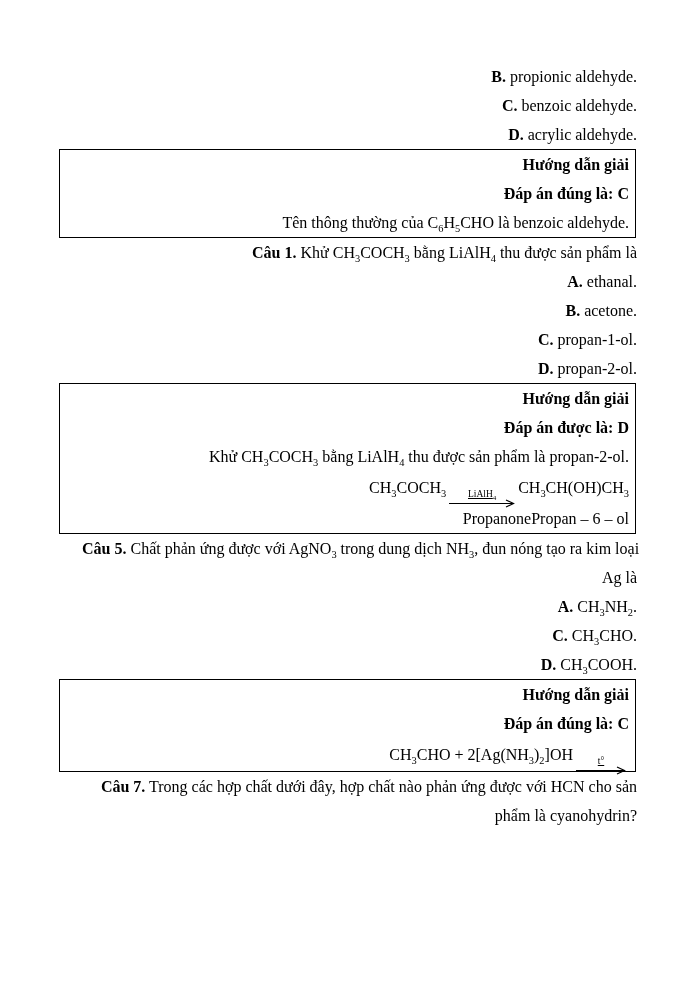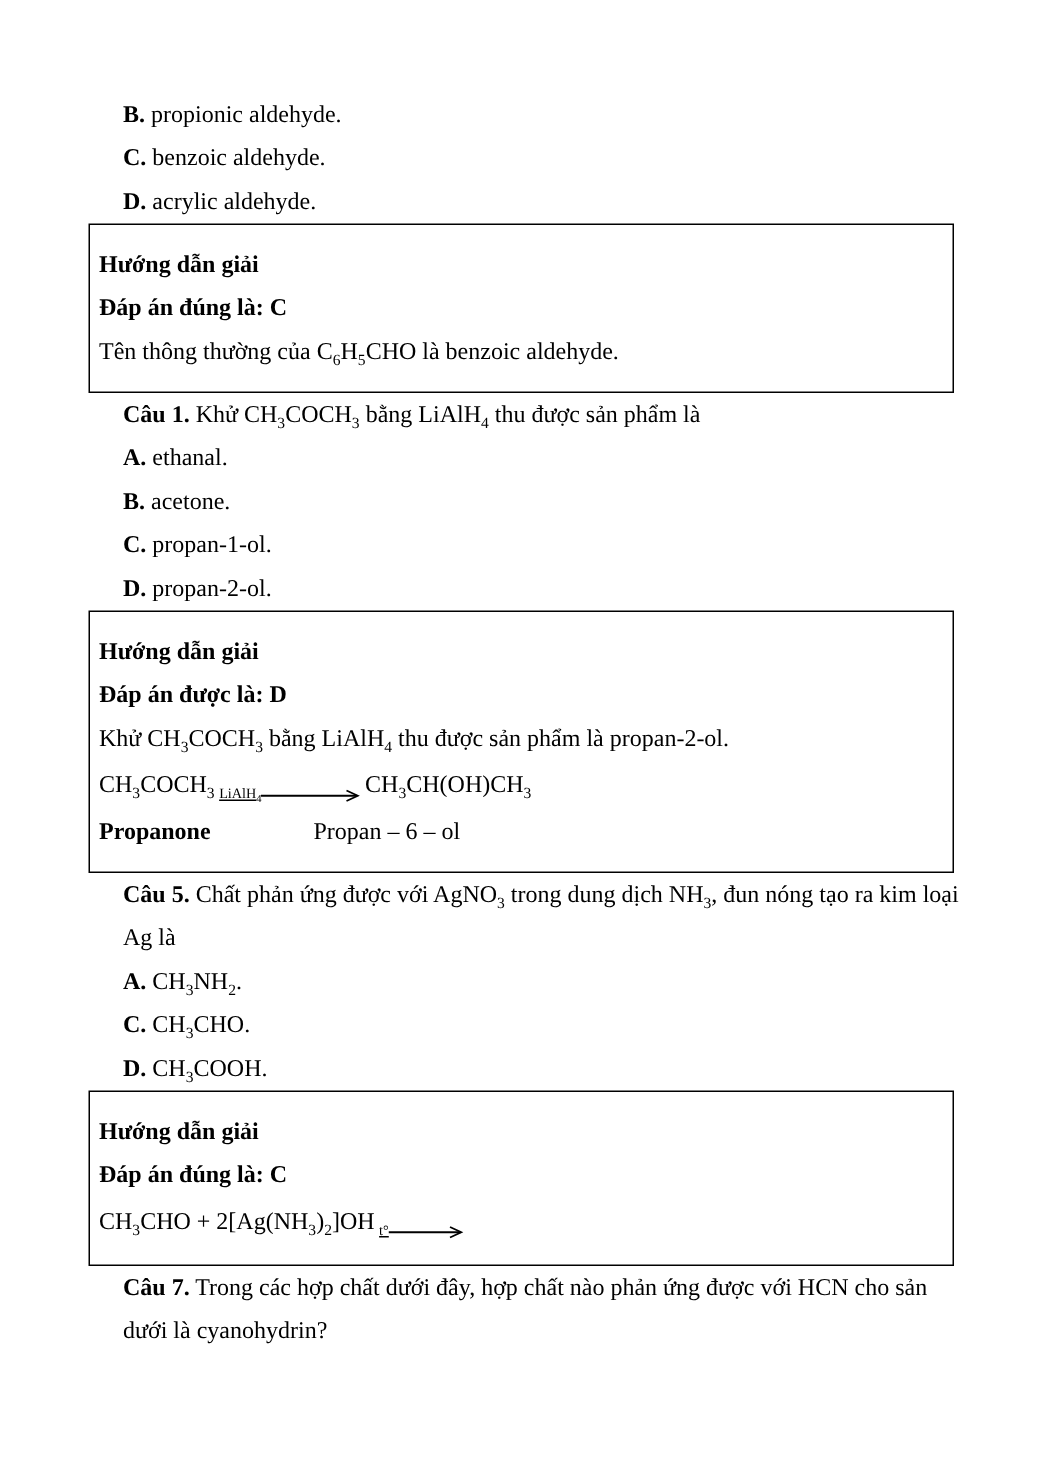--- a/index.html
+++ b/index.html
@@ -13,47 +13,48 @@
     font-size: 16px;
     box-sizing: border-box;
     padding: 62px 57px 0 59px;
     overflow: hidden;
   }
   .line {
     margin: 0 0 0 23px;
     height: 29px;
     line-height: 29px;
     white-space: nowrap;
+    text-align: right;
   }
   .box {
     box-sizing: border-box;
     width: 577px;
     border: 1px solid #000000;
-    padding: 12px 6px;
+    padding: 0 6px;
   }
   .box .line { margin-left: 0; }
   .eq-line { height: 33px; line-height: 33px; }
   b { font-weight: bold; }
   sub { font-size: 0.65em; line-height: 0; }
   .rxn-arrow {
     display: inline-flex;
-    flex-direction: row;
+    flex-direction: column;
     align-items: center;
     vertical-align: -4px;
     margin: 0 3px;
     line-height: normal;
   }
   .rxn-label {
     font-size: 9.5px;
     line-height: 10px;
     text-decoration: underline;
   }
   .rxn-label sub { font-size: 7px; }
   .rxn-shaft { display: block; }
-  .names-row .name-left { display: inline-block; width: 143px; font-weight: bold; }
+  .names-row .name-left { display: inline-block; width: 143px; }
 </style>
 </head>
 <body>
 
 <div class="page">
 
   <p class="line"><b>B.</b> propionic aldehyde.</p>
   <p class="line"><b>C.</b> benzoic aldehyde.</p>
   <p class="line"><b>D.</b> acrylic aldehyde.</p>
 
@@ -101,15 +102,15 @@
           <span class="rxn-label">t°</span>
           <svg class="rxn-shaft" width="50" height="9" viewBox="0 0 50 9">
             <line x1="0" y1="4.5" x2="48" y2="4.5" stroke="#000" stroke-width="1.2"></line>
             <path d="M41 1 L48.5 4.5 L41 8" fill="none" stroke="#000" stroke-width="1.2"></path>
           </svg>
         </span>
     </p>
   </div>
 
   <p class="line"><b>Câu 7.</b> Trong các hợp chất dưới đây, hợp chất nào phản ứng được với HCN cho sản</p>
-  <p class="line">dưới là cyanohydrin?</p>
+  <p class="line">phẩm là cyanohydrin?</p>
 
 </div>
 
 </body></html>

